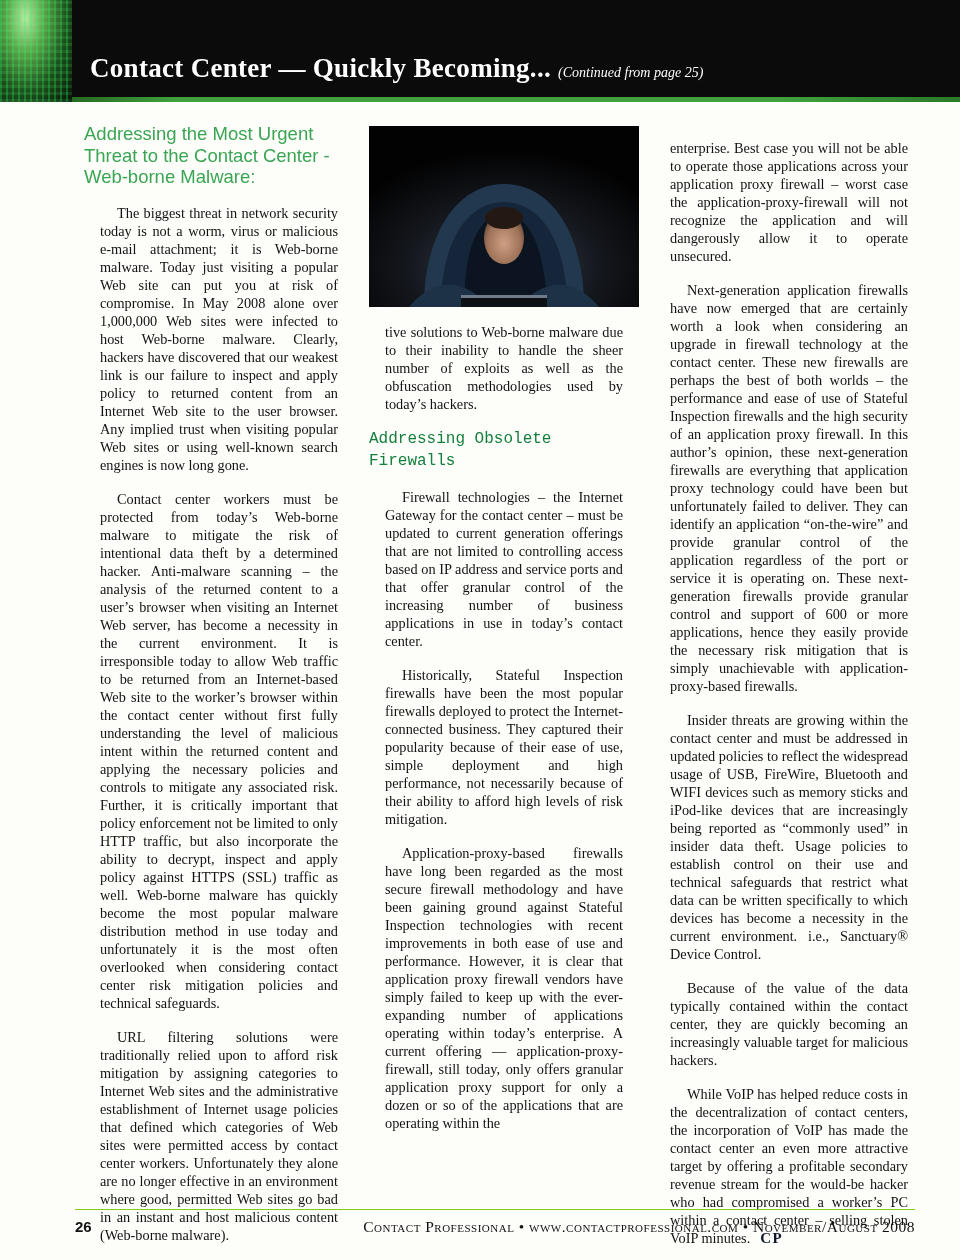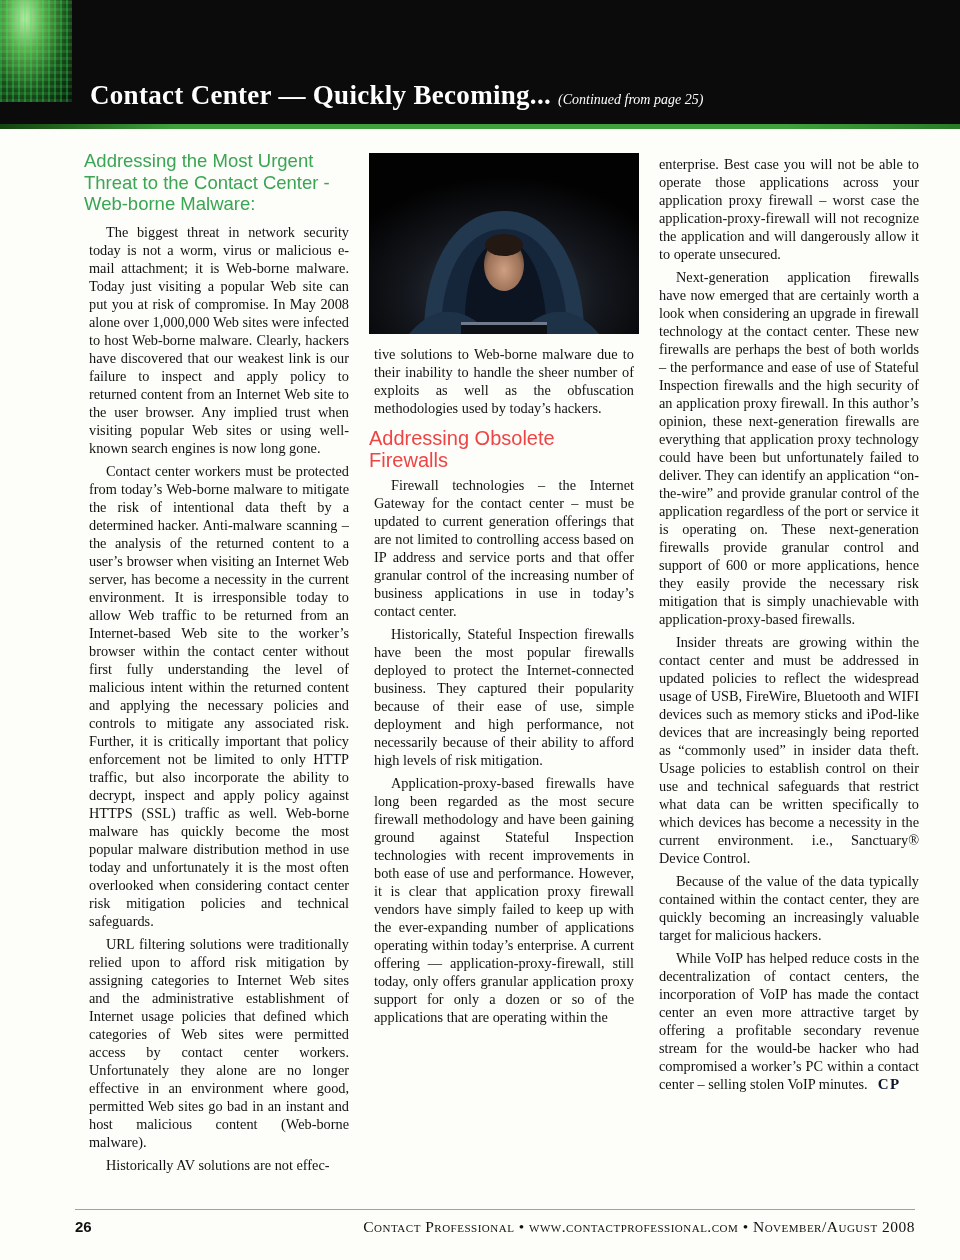--- a/index.html
+++ b/index.html
@@ -8,21 +8,21 @@
     width: 960px; height: 1260px;
     background: #fdfdfa;
     font-family: "Liberation Serif", serif;
     position: relative;
     overflow: hidden;
   }
 
   
   .header {
     position: relative;
-    height: 124px;
+    height: 97px;
     background: #0b0b0b;
   }
   .matrix-art {
     position: absolute; left: 0; top: 0;
     width: 72px; height: 102px;
     background:
       repeating-linear-gradient(90deg, rgba(30,255,90,.28) 0 2px, rgba(0,30,0,0) 2px 6px),
       repeating-linear-gradient(0deg, rgba(120,255,140,.12) 0 3px, rgba(0,0,0,0) 3px 7px),
       radial-gradient(ellipse at 35% 18%, #b9e8a4 0%, #5ca74d 28%, #1c4f1c 62%, #041407 100%);
     z-index: 2;
@@ -59,29 +59,29 @@
 
   .col-heading {
     font-family: "Liberation Sans", sans-serif;
     font-weight: 400;
     color: #3aa553;
     font-size: 18.5px;
     line-height: 21.5px;
     margin: 0 0 8px 0;
   }
   .sub-heading {
-    font-family: Liberation Sans, sans-serif;
+    font-family: Liberation Mono, monospace;
     font-weight: 400;
-    color: #ef4444;
-    font-size: 20px;
+    color: #15803d;
+    font-size: 16px;
     line-height: 21.5px;
     margin: 11px 0 5px 0;
   }
   .body-p {
-    margin: 5px;
+    margin: 16px;
     text-indent: 17px;
     font-size: 14.3px;
     line-height: 18px;
     text-align: justify;
     color: #121212;
     hyphens: auto;
     -webkit-hyphens: auto;
   }
   .noindent { text-indent: 0; }
 

